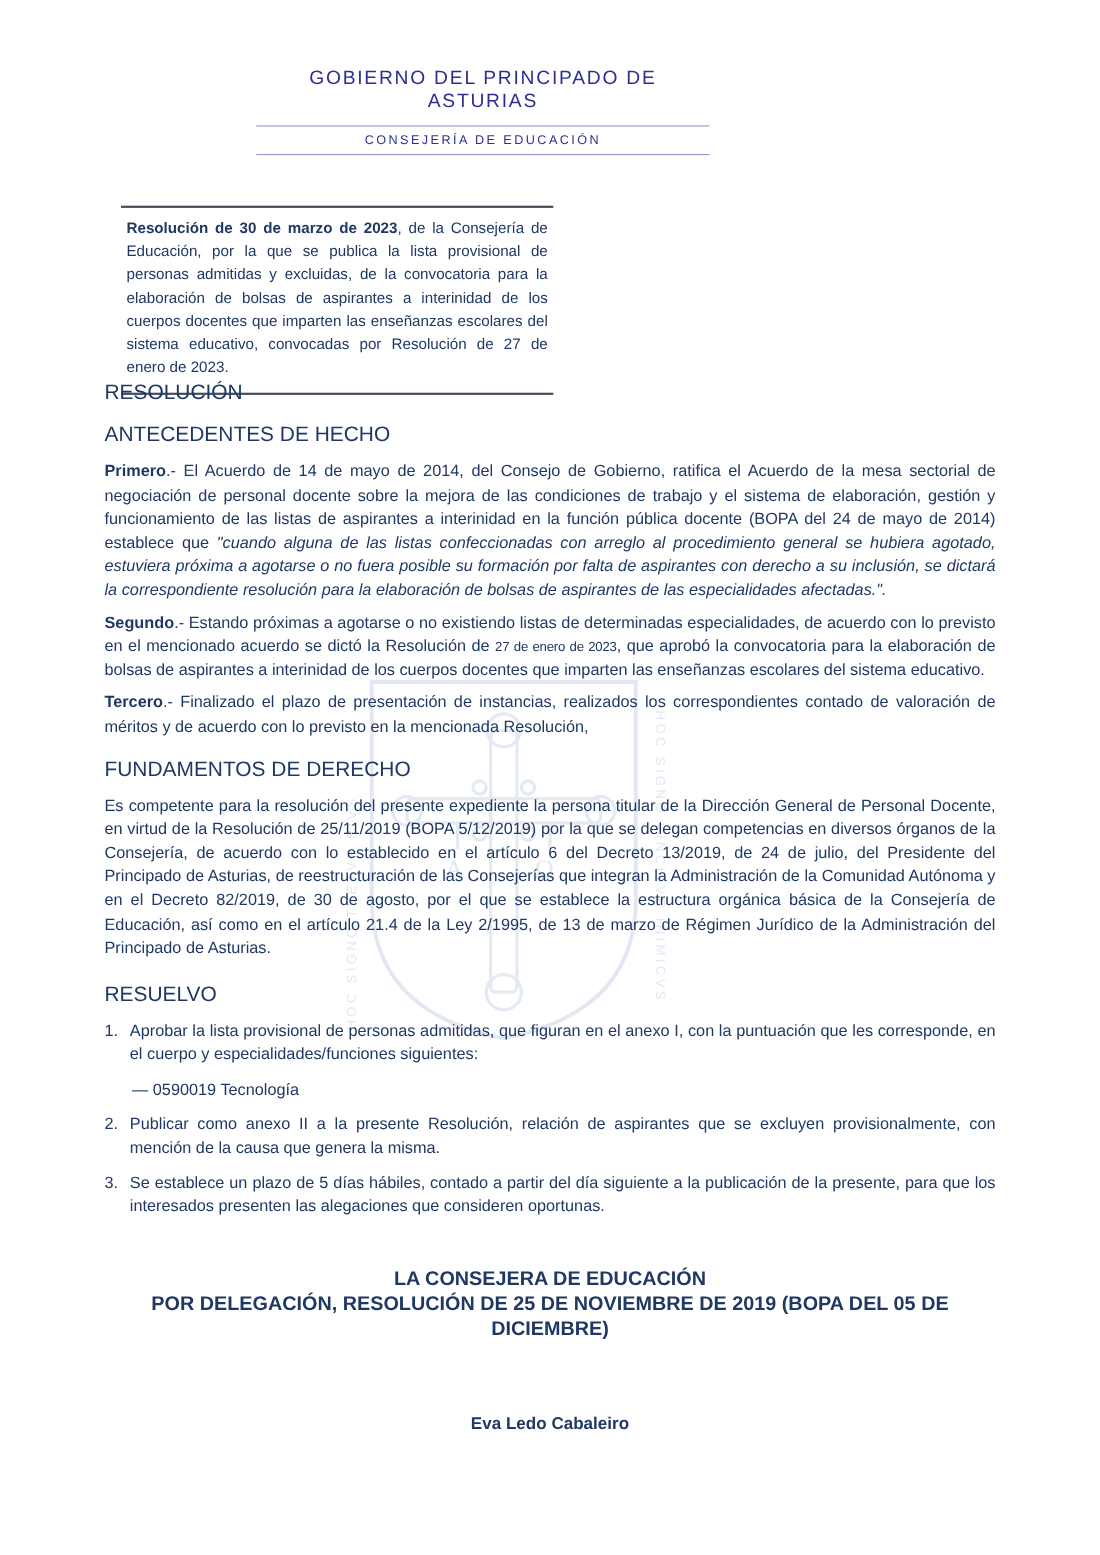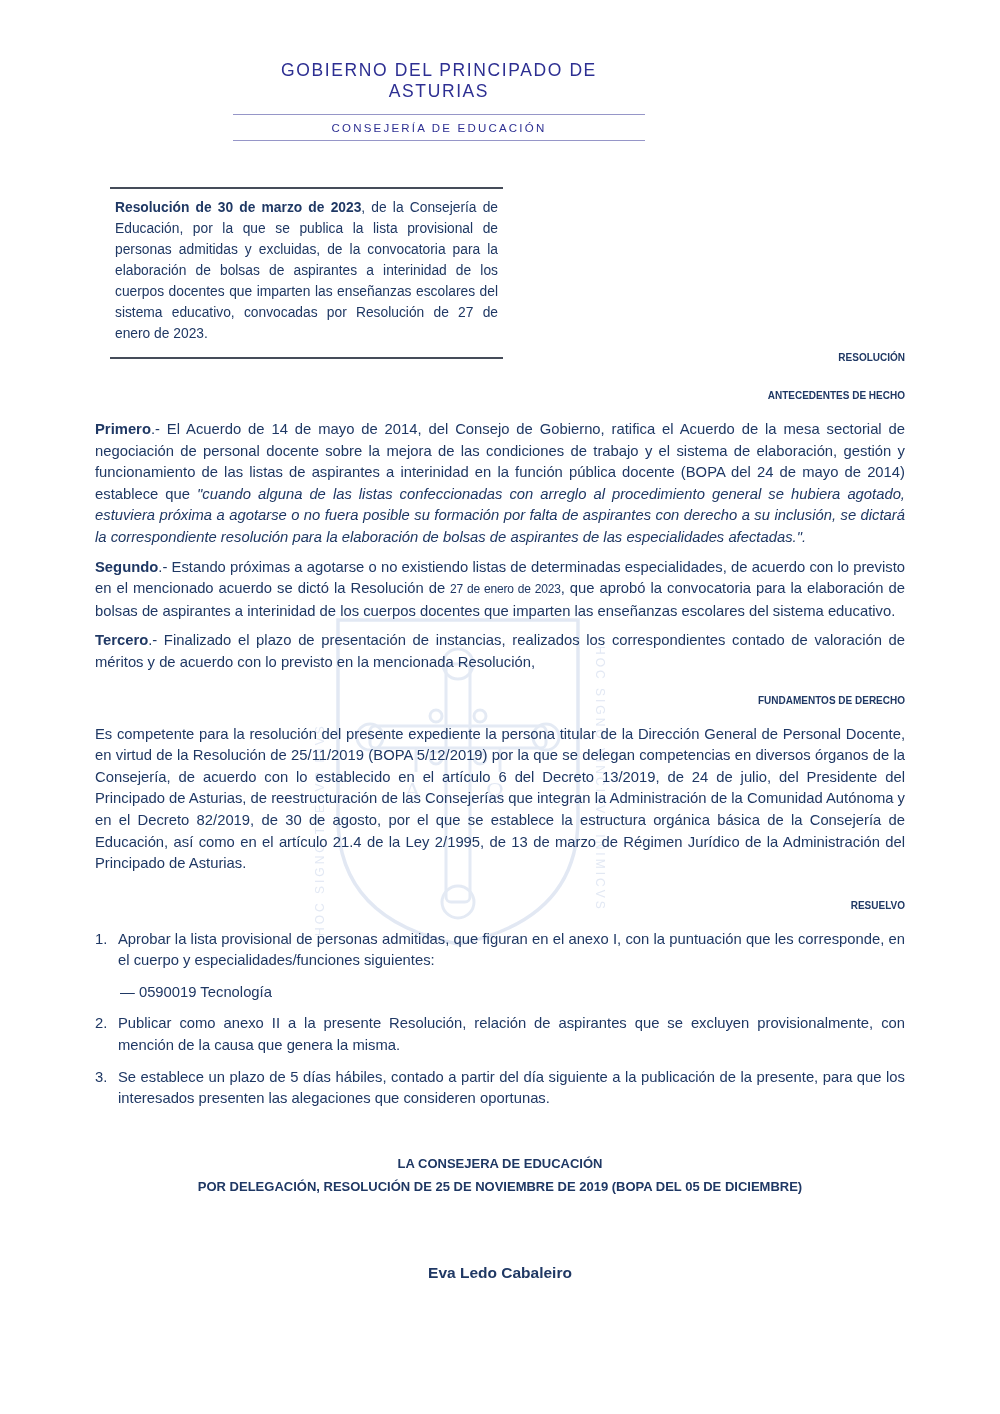--- a/index.html
+++ b/index.html
@@ -45,34 +45,34 @@
     text-align:justify;z-index:1;
   }
   .b{font-weight:bold;}
   
   .doc-body{
     position:absolute;left:95px;top:347px;width:810px;
     font-size:14.8px;line-height:21.6px;
     text-align:justify;z-index:1;
   }
   .doc-body h2{
-    font-size:10px;font-weight:bold;text-align:right;
+    font-size:19px;font-weight:normal;text-align:left;
     margin:16px 0 12px 0;line-height:22px;
   }
   .doc-body h2.first{margin-top:0;}
   .doc-body p{margin:8px 0;}
   .quote{font-style:italic;}
   .alt-font{font-size:12px;letter-spacing:-0.2px;}
   
   .res-item{display:flex;margin:10px 0;}
   .res-item .num{flex:0 0 23px;}
   .res-item .txt{flex:1;text-align:justify;}
   .res-sub{margin:10px 0 10px 25px;text-align:left;}
   
-  .closing{margin-top:42px;text-align:center;font-weight:bold;font-size:13px;line-height:23px;}
+  .closing{margin-top:42px;text-align:center;font-weight:bold;font-size:18px;line-height:23px;}
   .closing .line3{margin-top:13px;}
   .signer{margin-top:64px;text-align:center;font-weight:bold;font-size:15.5px;}
 </style>
 </head>
 <body>
 
 <div class="page">
 
   <svg class="watermark" viewBox="0 0 300 360" aria-hidden="true">
     <g fill="none" stroke="#d9e1f0" stroke-width="3.5">

